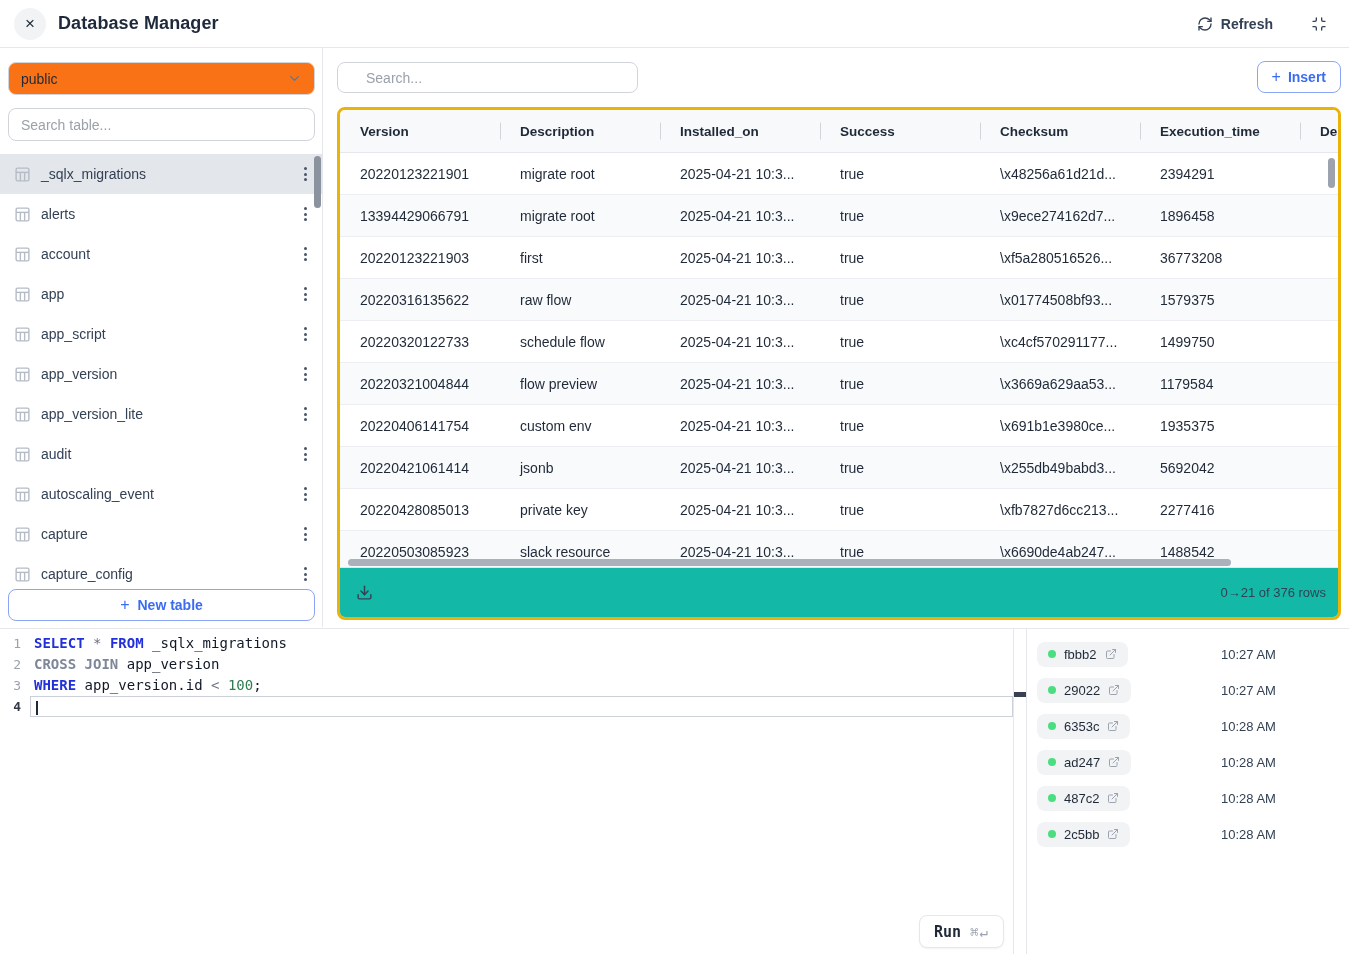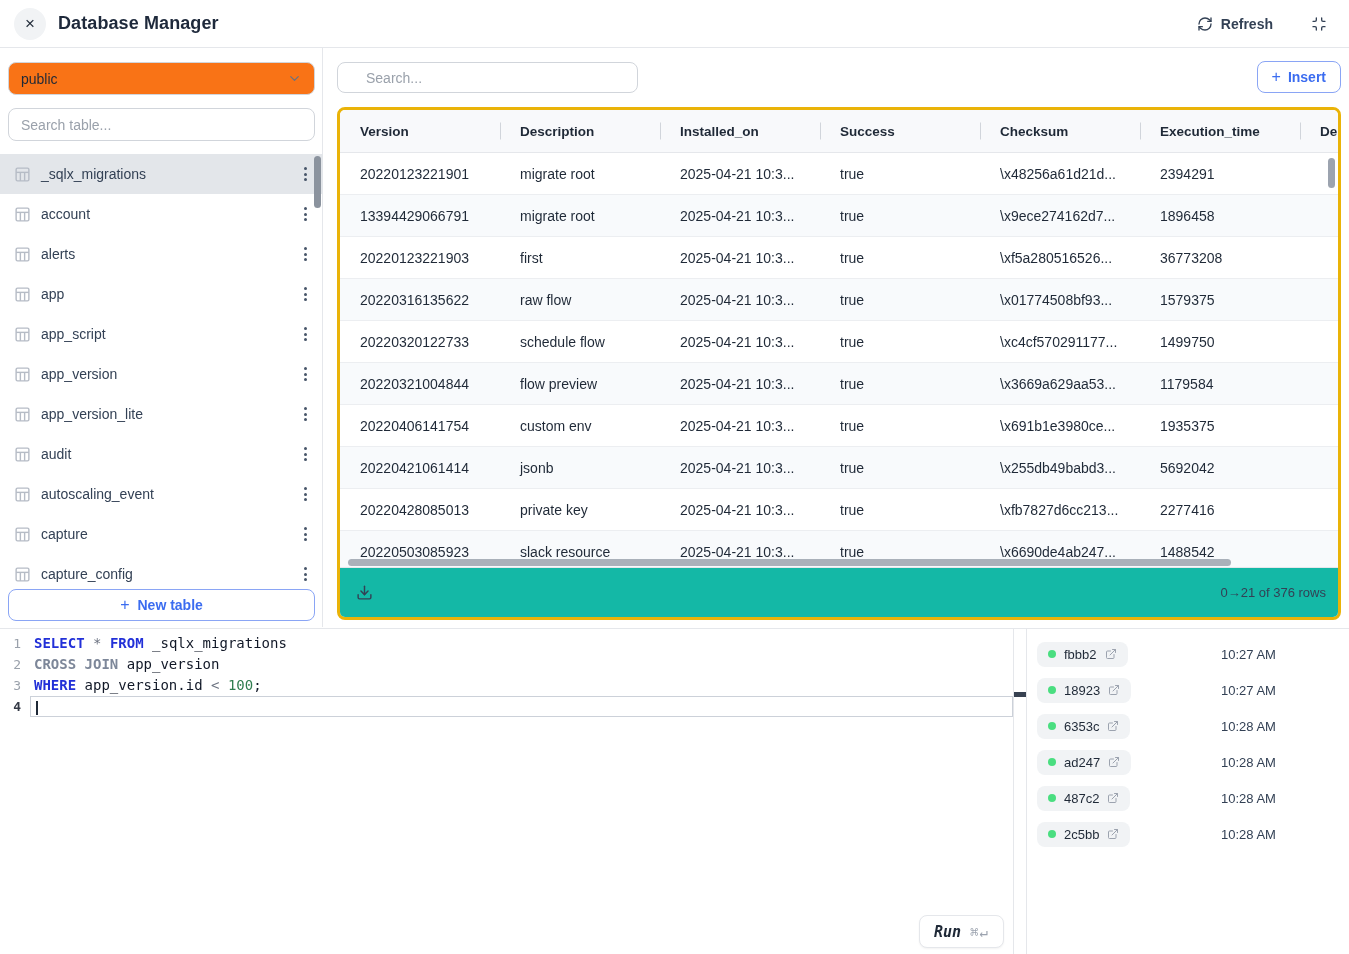--- a/index.html
+++ b/index.html
@@ -80,21 +80,21 @@
   .cm-code { flex:1; padding-left:4px; white-space:pre; color:#111827; }
   .cm-line.on .cm-code { border:1px solid #ccd1d9; }
   .cm-cursor { display:inline-block; width:1.5px; height:14px; background:#1f2937; vertical-align:middle; margin-left:1px; }
   .tk-kw  { color:#2230d8; font-weight:700; }
   .tk-kw2 { color:#7d8799; font-weight:700; }
   .tk-op  { color:#6b7280; }
   .tk-num { color:#2f7d4f; }
   .tk-pl  { color:#111827; }
   .run-btn { position:absolute; right:9px; bottom:7px; height:33px; padding:0 14px;
     background:#fff; border:1px solid #e5e7eb; border-radius:8px; box-shadow:0 1px 2px rgba(0,0,0,.05);
-    display:flex; align-items:center; gap:9px; cursor:pointer;font-style:italic; }
+    display:flex; align-items:center; gap:9px; cursor:pointer; }
   .run-label { font-size:15px; font-weight:700; color:#1f2937; }
   .run-kbd { font-size:14px; color:#9ca3af; letter-spacing:1px; }
   .ruler { position:absolute; left:1013px; top:0; width:14px; height:326px;
     border-left:1px solid #e5e7eb; border-right:1px solid #e5e7eb; }
   .ruler-mark { position:absolute; left:0; top:63px; width:100%; height:5px; background:#374151; }
 
   
   .history { position:absolute; left:1028px; top:0; width:321px; height:326px; padding-top:7px; }
   .hist-row { position:relative; height:36px; display:flex; align-items:center; padding-left:9px; }
   .hist-pill { display:inline-flex; align-items:center; gap:8px; background:#f1f3f5; border-radius:8px;
@@ -166,38 +166,38 @@
 
       <div class="side-item">
         <span class="t-icon">
           <svg width="17" height="17" viewBox="0 0 24 24" style="stroke:#b6bcc6;fill:none;stroke-width:2;stroke-linejoin:round">
             <rect x="3" y="3" width="18" height="18" rx="2"></rect>
             <path d="M3 9h18"></path>
             <path d="M9 9v12"></path>
             <path d="M15 9v12"></path>
           </svg>
         </span>
+        <span class="t-label">alerts</span>
+        <span class="kebab">
+          <i></i>
+          <i></i>
+          <i></i>
+        </span>
+      </div>
+
+      <div class="side-item">
+        <span class="t-icon">
+          <svg width="17" height="17" viewBox="0 0 24 24" style="stroke:#b6bcc6;fill:none;stroke-width:2;stroke-linejoin:round">
+            <rect x="3" y="3" width="18" height="18" rx="2"></rect>
+            <path d="M3 9h18"></path>
+            <path d="M9 9v12"></path>
+            <path d="M15 9v12"></path>
+          </svg>
+        </span>
         <span class="t-label">account</span>
-        <span class="kebab">
-          <i></i>
-          <i></i>
-          <i></i>
-        </span>
-      </div>
-
-      <div class="side-item">
-        <span class="t-icon">
-          <svg width="17" height="17" viewBox="0 0 24 24" style="stroke:#b6bcc6;fill:none;stroke-width:2;stroke-linejoin:round">
-            <rect x="3" y="3" width="18" height="18" rx="2"></rect>
-            <path d="M3 9h18"></path>
-            <path d="M9 9v12"></path>
-            <path d="M15 9v12"></path>
-          </svg>
-        </span>
-        <span class="t-label">alerts</span>
         <span class="kebab">
           <i></i>
           <i></i>
           <i></i>
         </span>
       </div>
 
       <div class="side-item">
         <span class="t-icon">
           <svg width="17" height="17" viewBox="0 0 24 24" style="stroke:#b6bcc6;fill:none;stroke-width:2;stroke-linejoin:round">
@@ -525,21 +525,21 @@
               <line x1="10" y1="14" x2="21" y2="3"></line>
             </svg>
           </span>
         </span>
         <span class="hist-time">10:27 AM</span>
       </div>
 
       <div class="hist-row">
         <span class="hist-pill">
           <span class="dot"></span>
-          <span class="hist-id">18923</span>
+          <span class="hist-id">29022</span>
           <span class="ext-icon">
             <svg width="12" height="12" viewBox="0 0 24 24" style="stroke:#9ca3af;fill:none;stroke-width:2;stroke-linecap:round;stroke-linejoin:round">
               <path d="M18 13v6a2 2 0 0 1-2 2H5a2 2 0 0 1-2-2V8a2 2 0 0 1 2-2h6"></path>
               <polyline points="15 3 21 3 21 9"></polyline>
               <line x1="10" y1="14" x2="21" y2="3"></line>
             </svg>
           </span>
         </span>
         <span class="hist-time">10:27 AM</span>
       </div>

